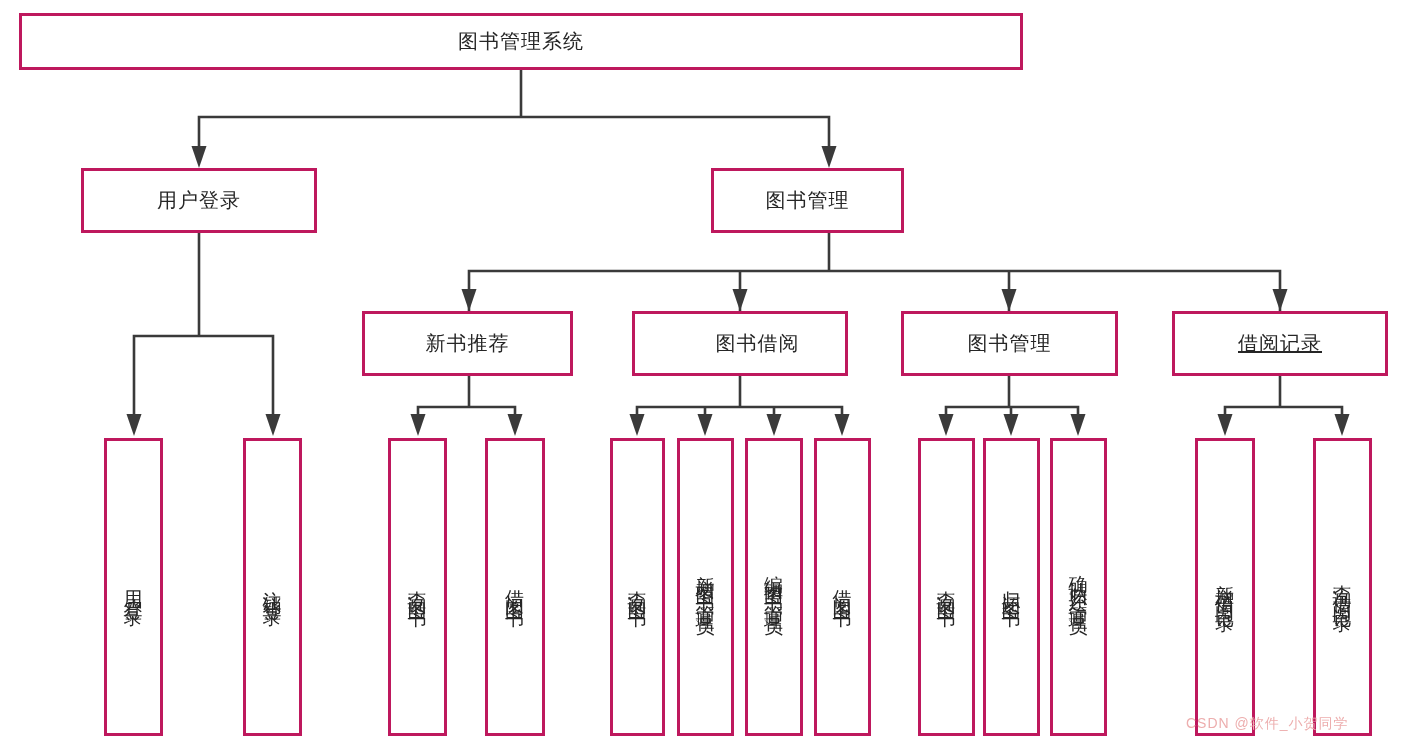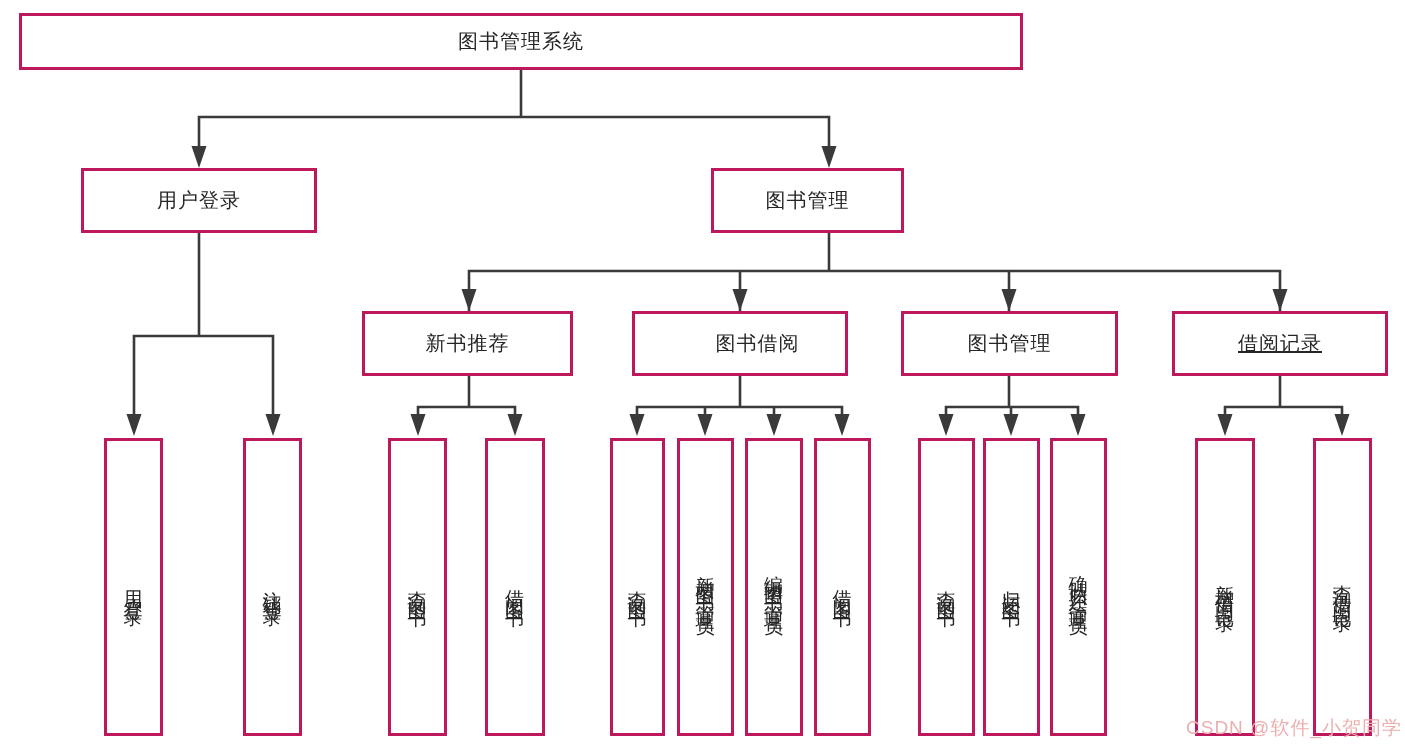--- a/index.html
+++ b/index.html
@@ -25,21 +25,21 @@
     font-size:19px;
     writing-mode:vertical-rl;
     text-orientation:mixed;
     letter-spacing:6px;
     line-height:1;
     text-align:center;
   }
   .watermark{
     position:absolute;
     left:1186px;top:715px;
-    font-size:19px;
+    font-size:14px;
     color:#edaeae;
     letter-spacing:1px;
     white-space:nowrap;
     z-index:3;
   }
 </style>
 </head>
 <body>
 
 <div id="stage">

